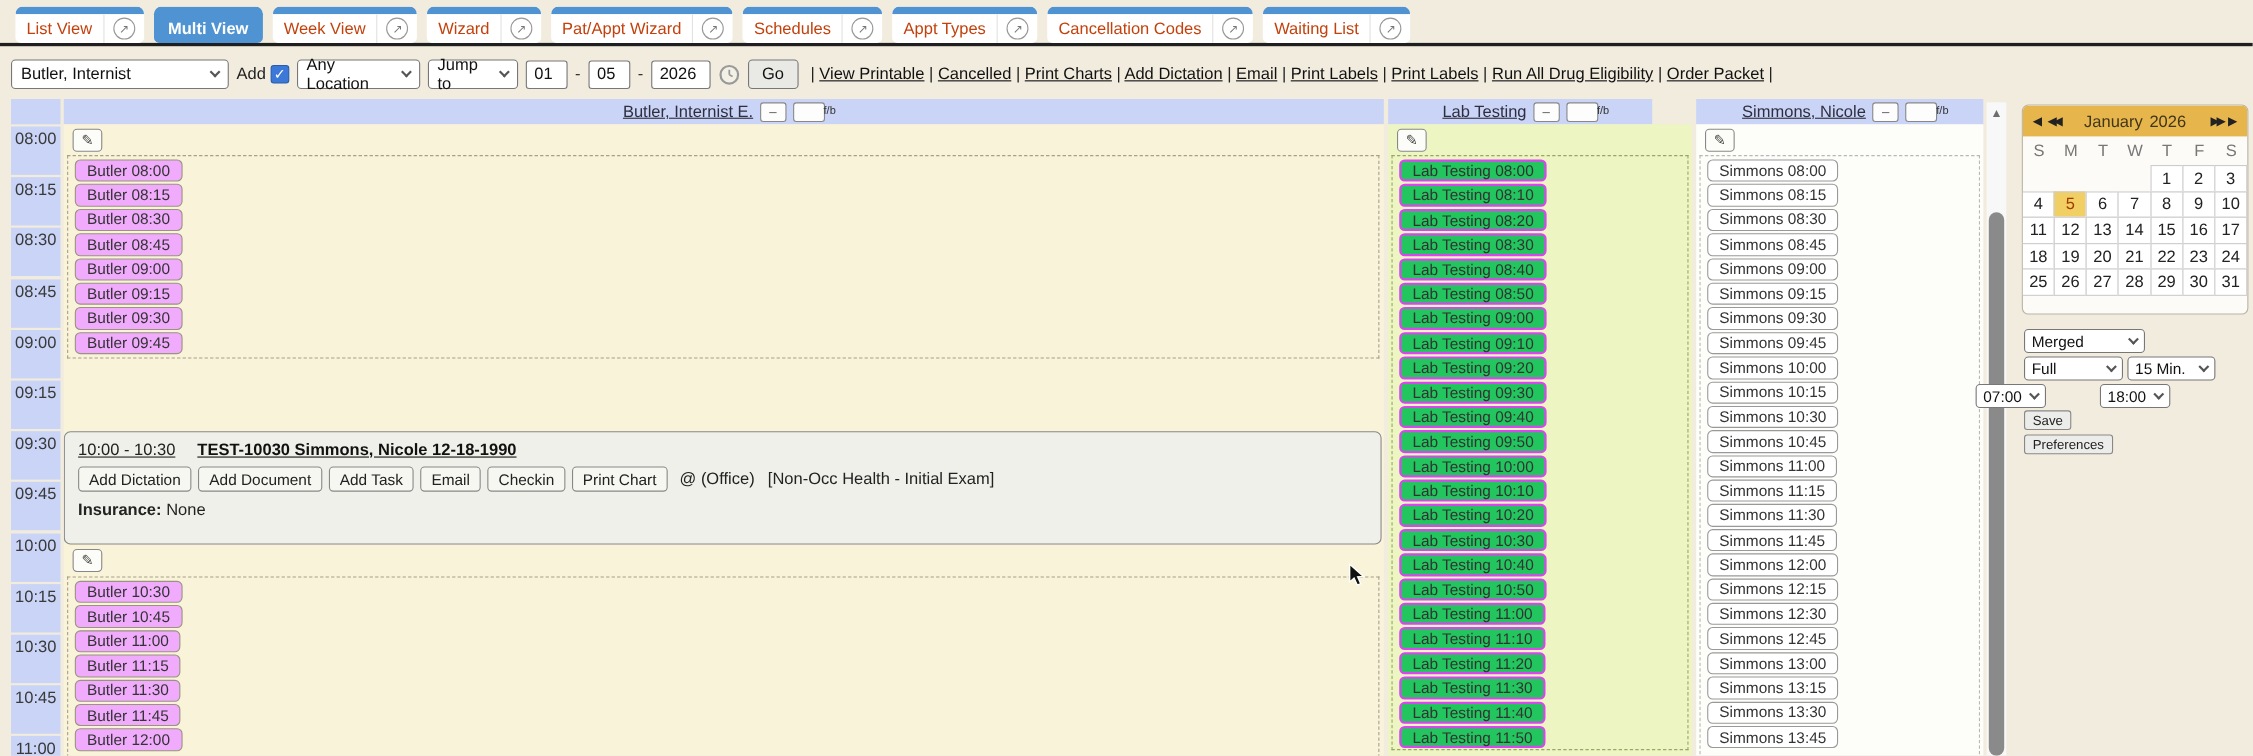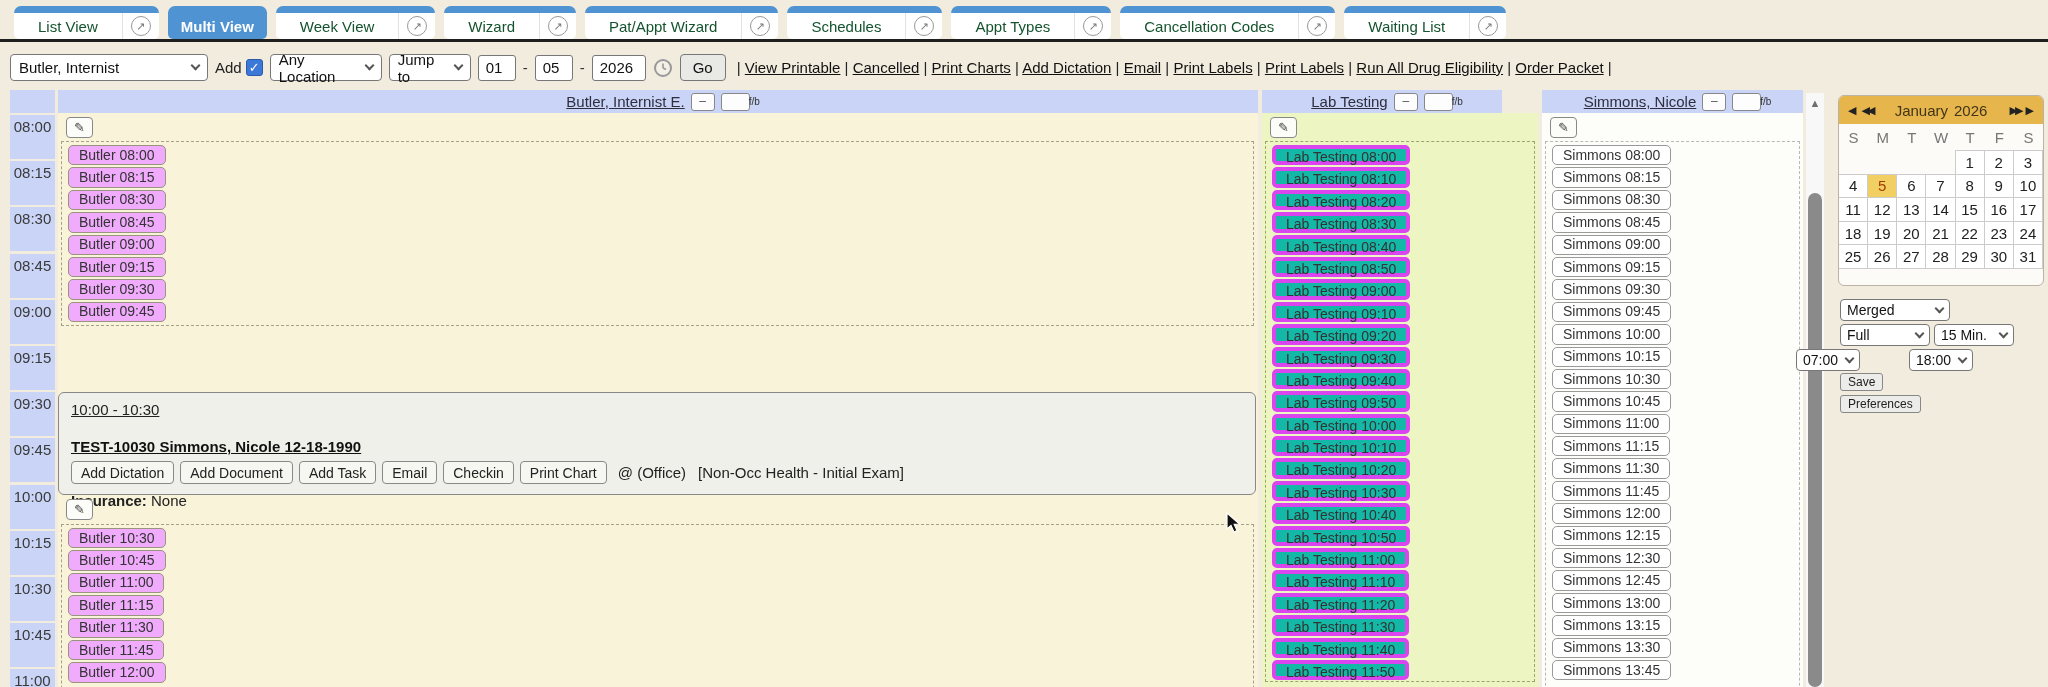--- a/index.html
+++ b/index.html
@@ -9,21 +9,21 @@
     background:#f2ecdf;
     font-family:"Liberation Sans", sans-serif;
     font-size:15px; color:#222;
   }
 
   
   .tabbar { position:absolute; left:0; top:0; width:2048px; height:42px;
     border-bottom:3px solid #1f1f1f; display:flex; align-items:flex-end; gap:9px; padding-left:14px; }
   .tab { display:flex; align-items:center; height:33px; background:#fff;
     border-top:7px solid #4f93d2; border-radius:7px 7px 5px 5px; overflow:hidden; }
-  .tab .tab-label { padding:0 24px; font-size:15px; color:#14532d; white-space:nowrap; }
+  .tab .tab-label { padding:0 10px; font-size:15px; color:#c2410c; white-space:nowrap; }
   .tab .tab-ico-wrap { border-left:1px solid #e2e2e2; padding:0 8px; display:flex; align-items:center; height:100%; }
   .popout { width:20px; height:20px; border:1px solid #999; border-radius:50%;
     display:flex; align-items:center; justify-content:center; font-size:11px; color:#777; }
   .tab.active { background:#4f93d2; border-top-color:#4f93d2; }
   .tab.active .tab-label { color:#fff; font-weight:bold; padding:0 13px; }
 
   
   .toolbar { position:absolute; left:0; top:45px; width:1844px; height:45px;
     display:flex; align-items:center; gap:7px; padding-left:10px; }
   .sel { height:27px; background:#fff; border:1px solid #777; border-radius:4px;
@@ -71,27 +71,27 @@
   .pencil { position:absolute; left:8px; width:27px; height:21px; background:#fcfcf8;
     border:1px solid #888; border-radius:4px; font-size:13px; line-height:18px; color:#444; }
   .grp { position:absolute; left:3px; padding:3px 0 0 6px; }
   .grp-butler { width:1193px; border:1px dashed #a5a088; }
   .grp-lab { width:270px; border:1px dashed #9aa56b; }
   .grp-simmons { width:255px; border:1px dashed #b8b8b8; }
   .slot { display:block; height:20.4px; margin-bottom:2px; width:max-content; padding:0 10px;
     font-family:"Liberation Sans",sans-serif; font-size:14px; line-height:17px; color:#333;
     border-radius:5px; }
   .col-butler .slot { background:#f0abfc; border:1px solid #98947f; }
-  .col-lab .slot { background:#14b8a6; border:4px solid #d946ef; }
+  .col-lab .slot { background:#22c55e; border:2px solid #d946ef; }
   .col-simmons .slot { background:#ffffff; border:1px solid #999; }
 
   
   .appt { position:absolute; left:0; top:279px; width:1198px; height:103px;
     background:#f0f0ea; border:1px solid #888; border-radius:6px; padding:8px 12px; color:#222; }
-  .appt-line1 { display:flex; align-items:baseline; gap:20px;flex-direction:column; }
+  .appt-line1 { display:flex; align-items:baseline; gap:20px; }
   .appt-time { text-decoration:underline; color:#222; cursor:pointer; }
   .appt-patient { text-decoration:underline; font-weight:bold; color:#111; cursor:pointer; }
   .appt-line2 { margin-top:6px; display:flex; align-items:center; gap:6px; }
   .appt-btn { height:23px; padding:0 9px; background:#f7f7f2; border:1px solid #888; border-radius:4px;
     font-family:"Liberation Sans",sans-serif; font-size:14px; color:#222; }
   .appt-loc { margin-left:5px; } .appt-type { margin-left:6px; }
   .appt-line3 { margin-top:8px; }
   .appt-ins-label { font-weight:bold; }
 
   

